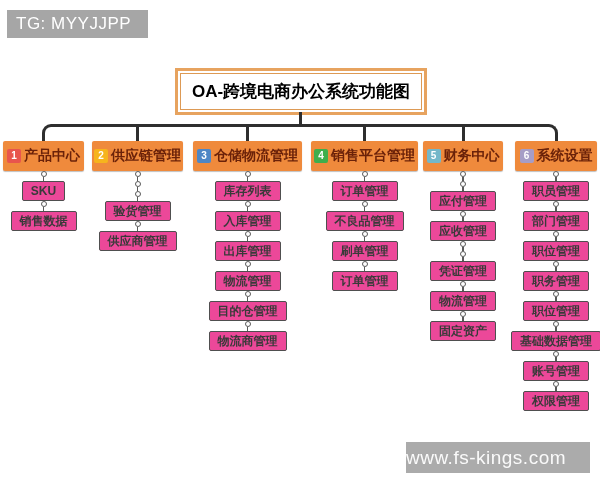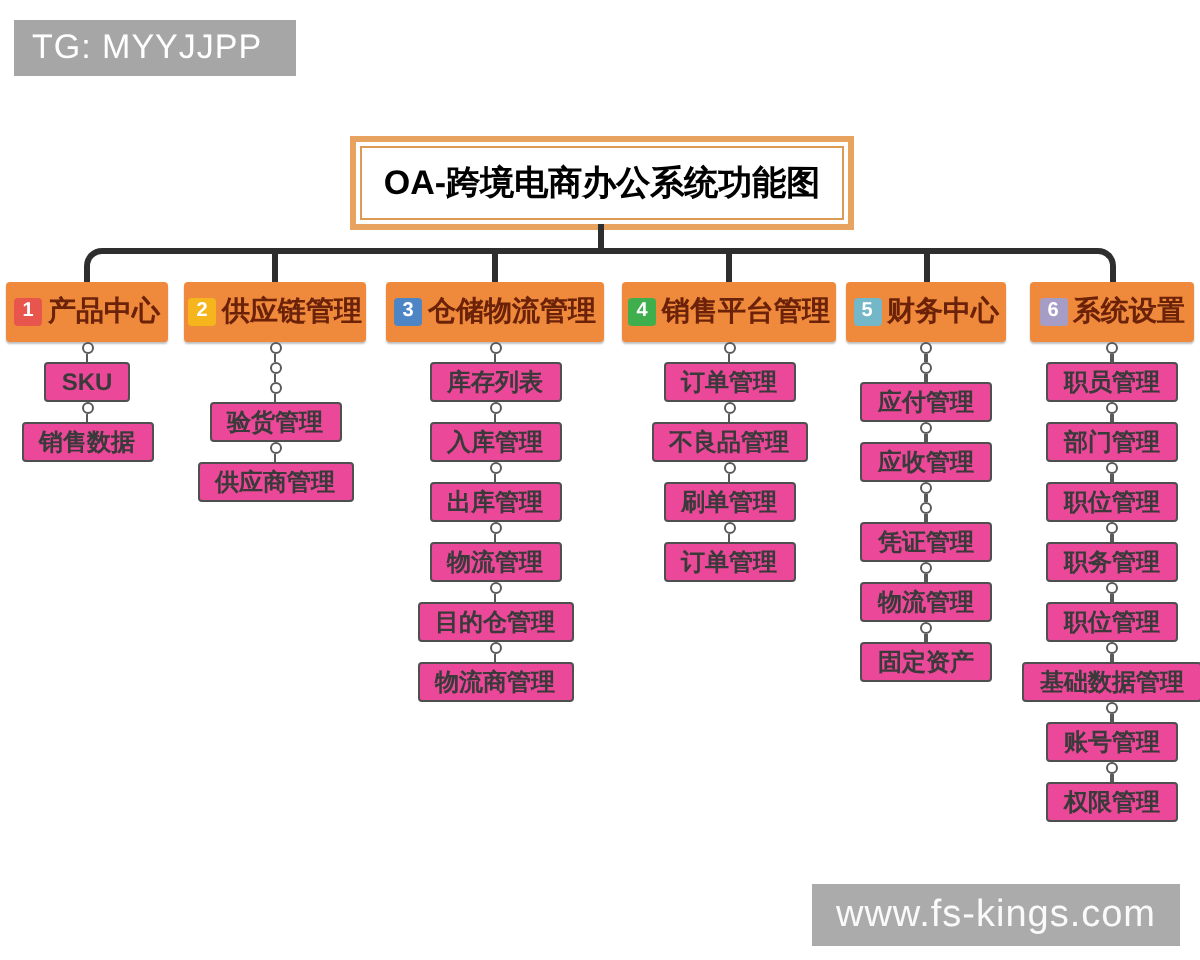--- a/index.html
+++ b/index.html
@@ -67,21 +67,21 @@
     background:#ec4899; border:1.5px solid #4f4f4f; border-radius:2px;
     font-size:12px; font-weight:bold; color:#3a3a3a; line-height:15px;
     padding:1px 8px; white-space:nowrap; height:20px;
     display:flex; align-items:center;
   }
 
   
   .watermark {
     position:absolute; left:406px; top:442px; width:184px; height:31px;
     background:#ababab; color:#fafafa; font-size:19px; line-height:31px;
-    text-align:center; letter-spacing:0.5px;
+    text-align:left; letter-spacing:0.5px;
   }
 </style>
 </head>
 <body>
 
 <div class="stage">
 
   <div class="tg-badge">TG: MYYJJPP</div>
 
   <div class="title-box">

